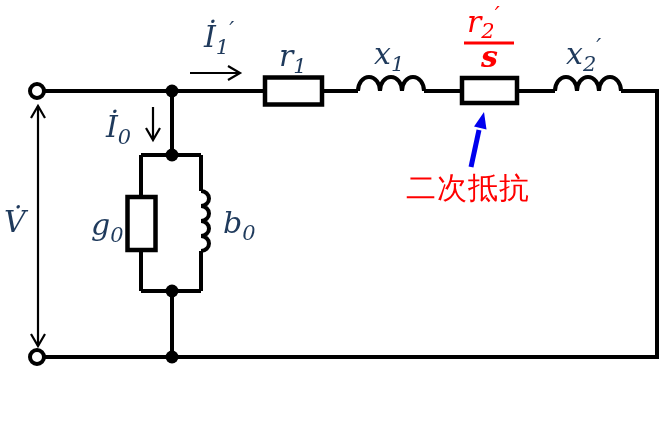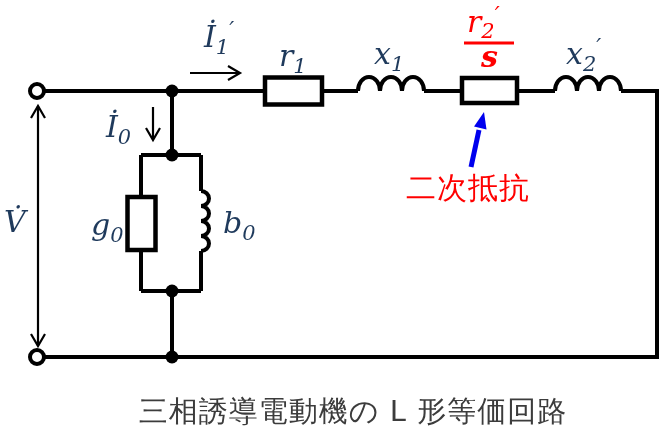--- a/index.html
+++ b/index.html
@@ -77,14 +77,13 @@
 
     <g fill="#ff0000">
       <text class="mlabel" x="467" y="32" font-size="28"><tspan>r</tspan><tspan class="msub" dy="6">2</tspan><tspan class="msup" dy="-16">′</tspan></text>
       <text class="mlabel" x="481" y="67" font-size="28" font-weight="bold"><tspan>s</tspan></text>
     </g>
     <path d="M464,43 H514" stroke-width="3" fill="none" stroke="#ff0000"></path>
 
     <text class="jp" x="406" y="198" font-size="30" letter-spacing="1" fill="#ff0000">二次抵抗</text>
   </svg>
 
-  <div class="caption">三相誘導電動機の L 形等価回路</div>
 </div>
 
 </body></html>

